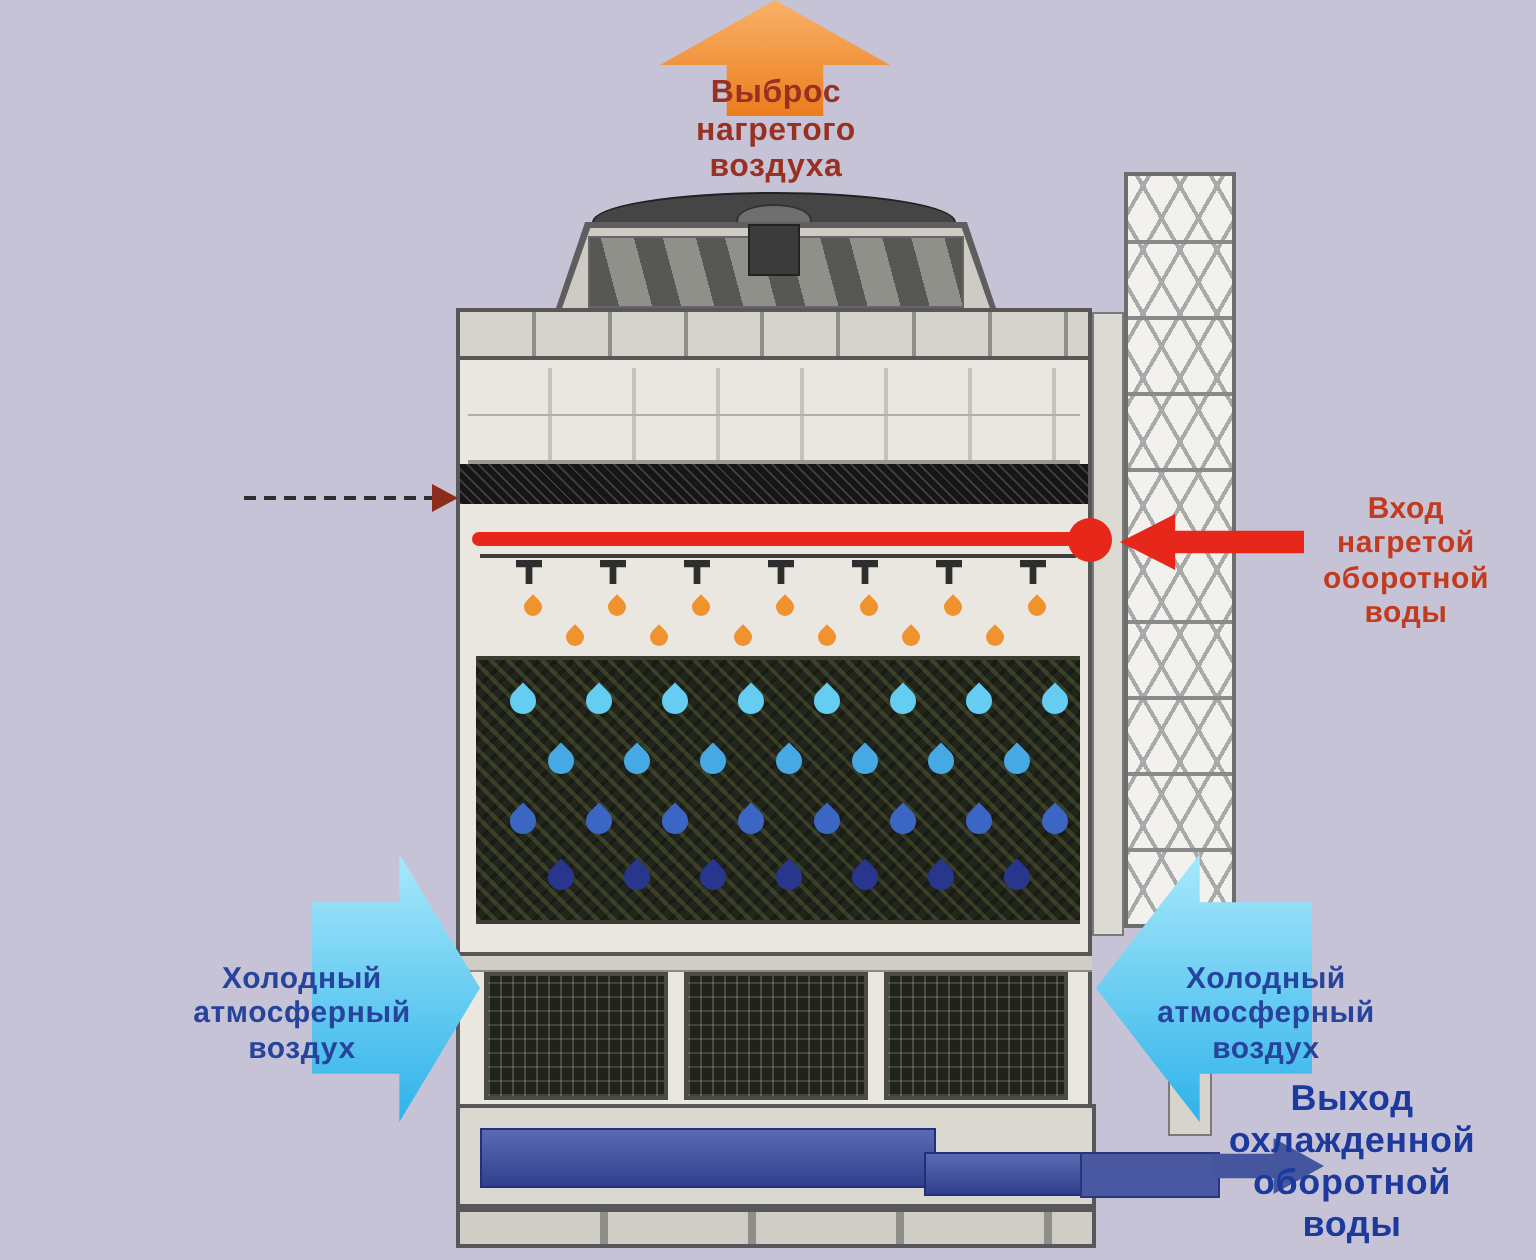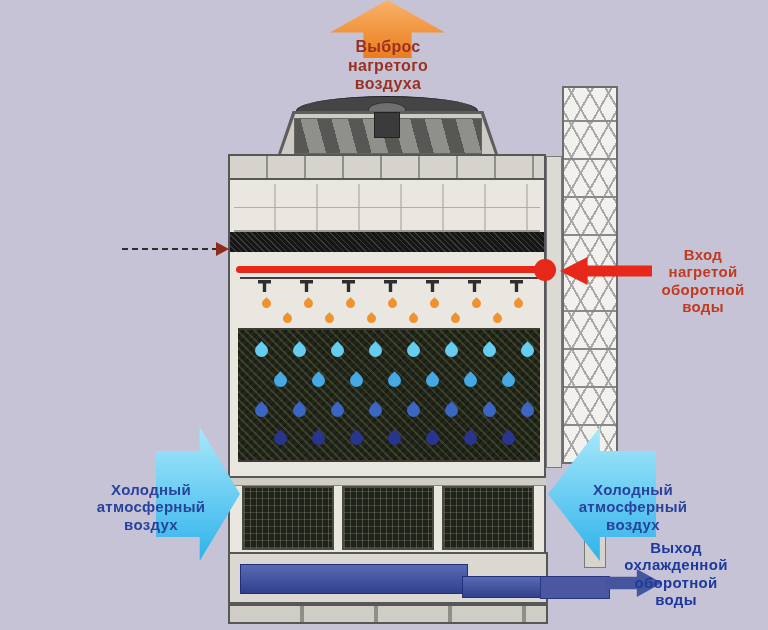--- a/index.html
+++ b/index.html
@@ -89,21 +89,21 @@
     border-left:13px solid #8c2c1a;border-top:7px solid transparent;border-bottom:7px solid transparent;}
 
   
   .label{position:absolute;white-space:pre-line;text-align:center;font-weight:bold;
     letter-spacing:.3px;line-height:1.16;z-index:6;}
   .label-exhaust{left:318px;top:38px;width:140px;font-size:16px;color:#993122;}
   .label-drift{left:58px;top:227px;width:170px;font-size:15px;color:#1d1d1d;text-align:left;font-weight:normal;letter-spacing:.4px;}
   .label-hot{left:645px;top:246px;width:116px;font-size:15px;color:#c23a20;}
   .label-cold-left{left:86px;top:481px;width:130px;font-size:15px;color:#27439c;}
   .label-cold-right{left:568px;top:481px;width:130px;font-size:15px;color:#27439c;}
-  .label-out{left:612px;top:539px;width:128px;font-size:15px;color:#1c3a9e;}
+  .label-out{left:612px;top:539px;width:128px;font-size:18px;color:#1c3a9e;}
 
   
   .drop{position:absolute;border-radius:0 52% 52% 52%;transform:rotate(45deg);z-index:3;}
   .nozzle{position:absolute;width:13px;height:12px;background:#2e2e2e;z-index:3;
     clip-path:polygon(0 0,100% 0,100% 30%,63% 30%,63% 100%,37% 100%,37% 30%,0 30%);}
 </style>
 </head>
 <body>
 
 <div id="scene">

